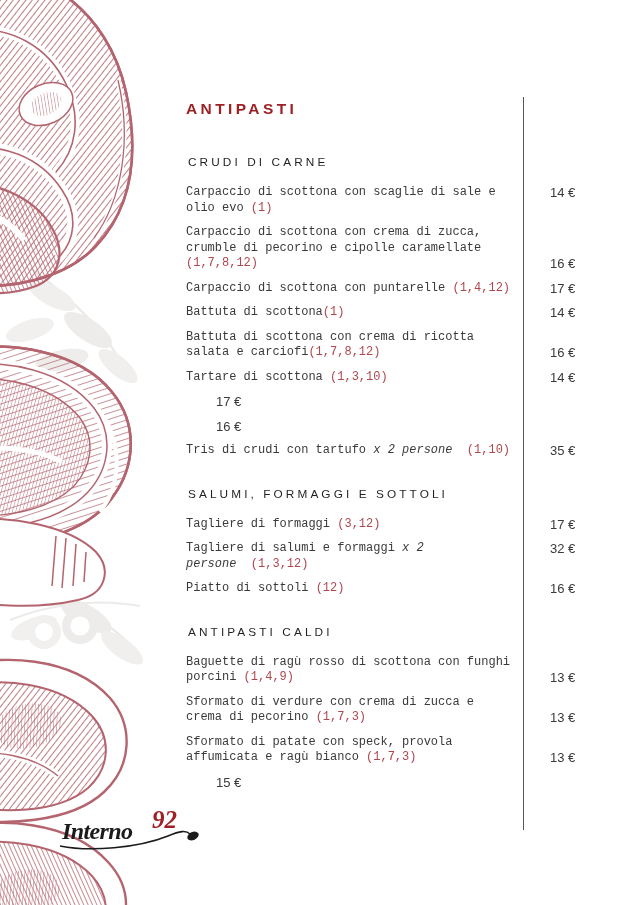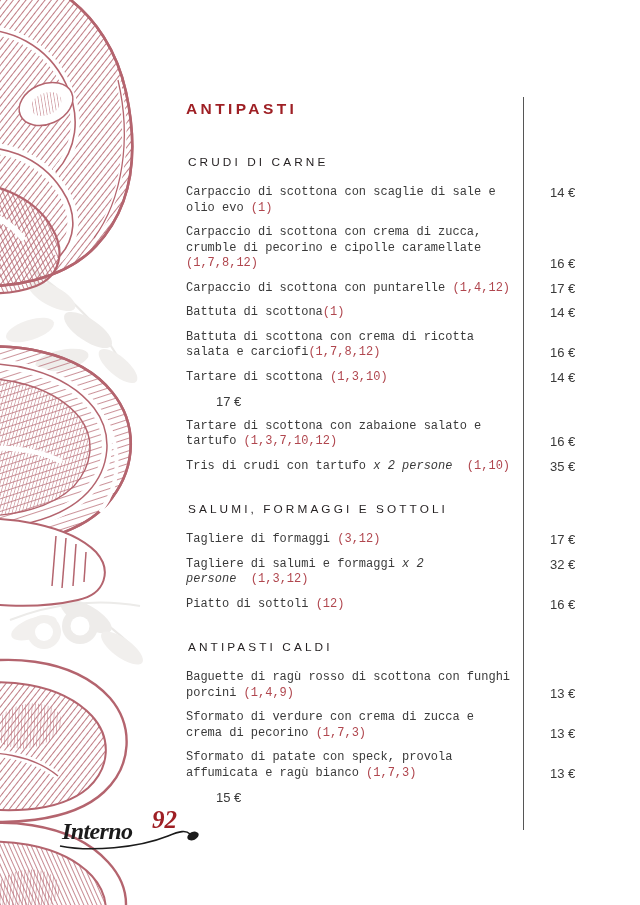--- a/index.html
+++ b/index.html
@@ -267,21 +267,20 @@
               <div class="item-price">16 €</div>
             </div>
             <div class="item">
               <div class="item-name"><span>Tartare di scottona  </span><span class="allerg">(1,3,10)</span></div>
               <div class="item-price">14 €</div>
             </div>
             <div class="item">
               <div class="item-price">17 €</div>
             </div>
             <div class="item two-line">
-              <div class="item-name"><span>Tartare di scottona con zabaione salato e tartufo </span><span class="allerg">(1,3,7,10,12)</span></div>
               <div class="item-price">16 €</div>
             </div>
             <div class="item">
               <div class="item-name"><span>Tris di crudi con tartufo </span><span class="serves">x 2 persone</span>&nbsp;&nbsp;<span class="allerg">(1,10)</span></div>
               <div class="item-price">35 €</div>
             </div>
           </div>
         </div>
         <div class="section">
           <div class="section-head spaced-top">SALUMI, FORMAGGI E SOTTOLI</div>

